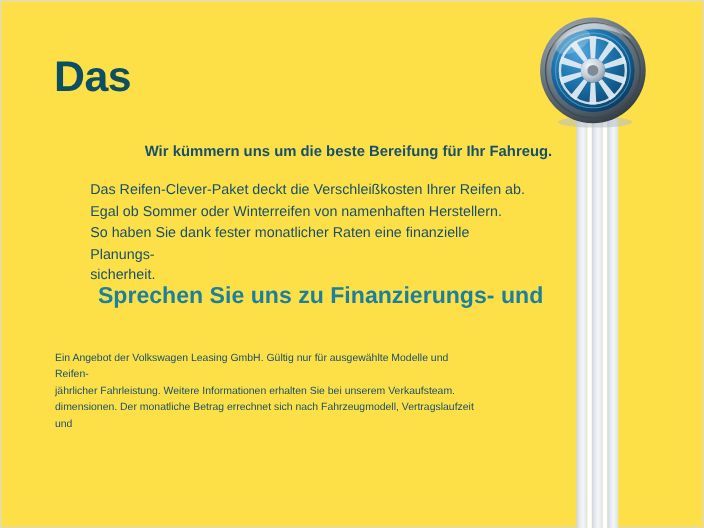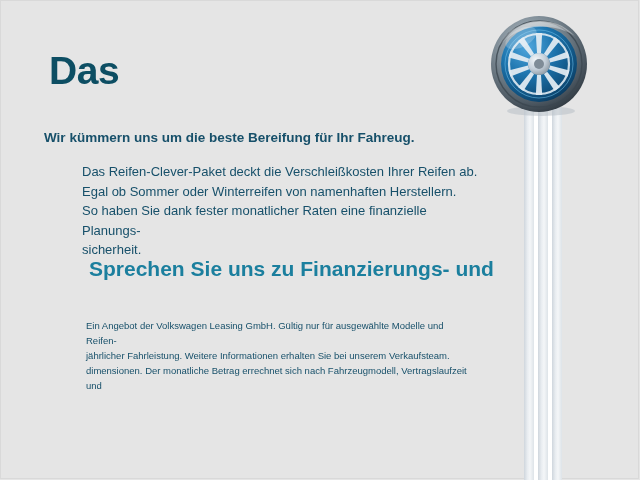--- a/index.html
+++ b/index.html
@@ -12,21 +12,21 @@
     height: 480px;
     overflow: hidden;
     font-family: "Liberation Sans", sans-serif;
     position: relative;
   }
   #page {
     position: absolute;
     left: 0; top: 0;
     width: 640px;
     height: 480px;
-    background: #e5e5e5;
+    background: #fde047;
     overflow: hidden;
   }
 
   
   #frame {
     position: absolute;
     left: 0; top: 0;
     width: 639px;
     height: 479px;
     border: 1px solid #d9d9d9;
@@ -80,27 +80,28 @@
     color: #0d4e63;
     font-size: 39px;
     font-weight: bold;
     line-height: 46px;
     letter-spacing: -0.4px;
   }
   .title .line2 { display: block; }
 
   .subtitle {
     position: absolute;
-    left: 44px;
+    left: 62px;
     top: 129px;
     width: 440px;
     color: #17506a;
     font-size: 13.5px;
     font-weight: bold;
     line-height: 18px;
+    text-align: right;
   }
 
   .body-text {
     position: absolute;
     left: 50px;
     top: 162px;
     width: 430px;
     color: #17506a;
     font-size: 13px;
     line-height: 19.5px;
@@ -121,21 +122,20 @@
   .cta .ln { display: block; }
 
   .legal {
     position: absolute;
     left: 50px;
     top: 318px;
     width: 390px;
     color: #17506a;
     font-size: 9.5px;
     line-height: 15px;
-    margin-left: 36px;
   }
   .legal .ln { display: block; }
 </style>
 </head>
 <body>
 
 <div id="page">
 
   <div id="frame"></div>
 

